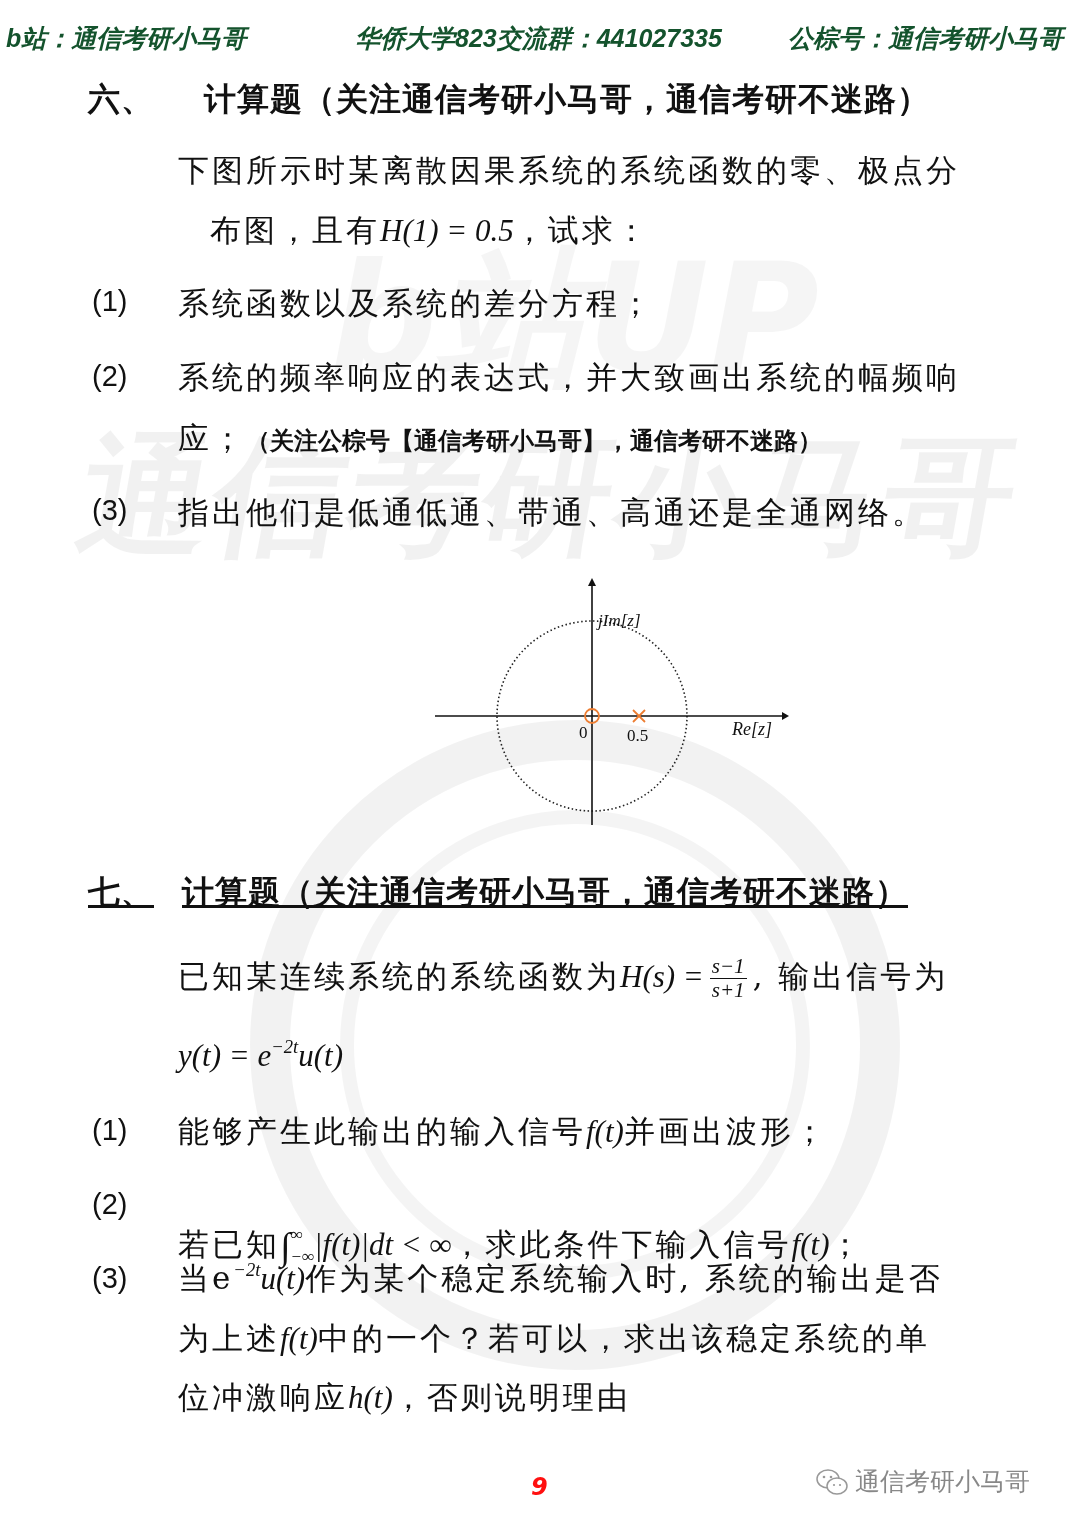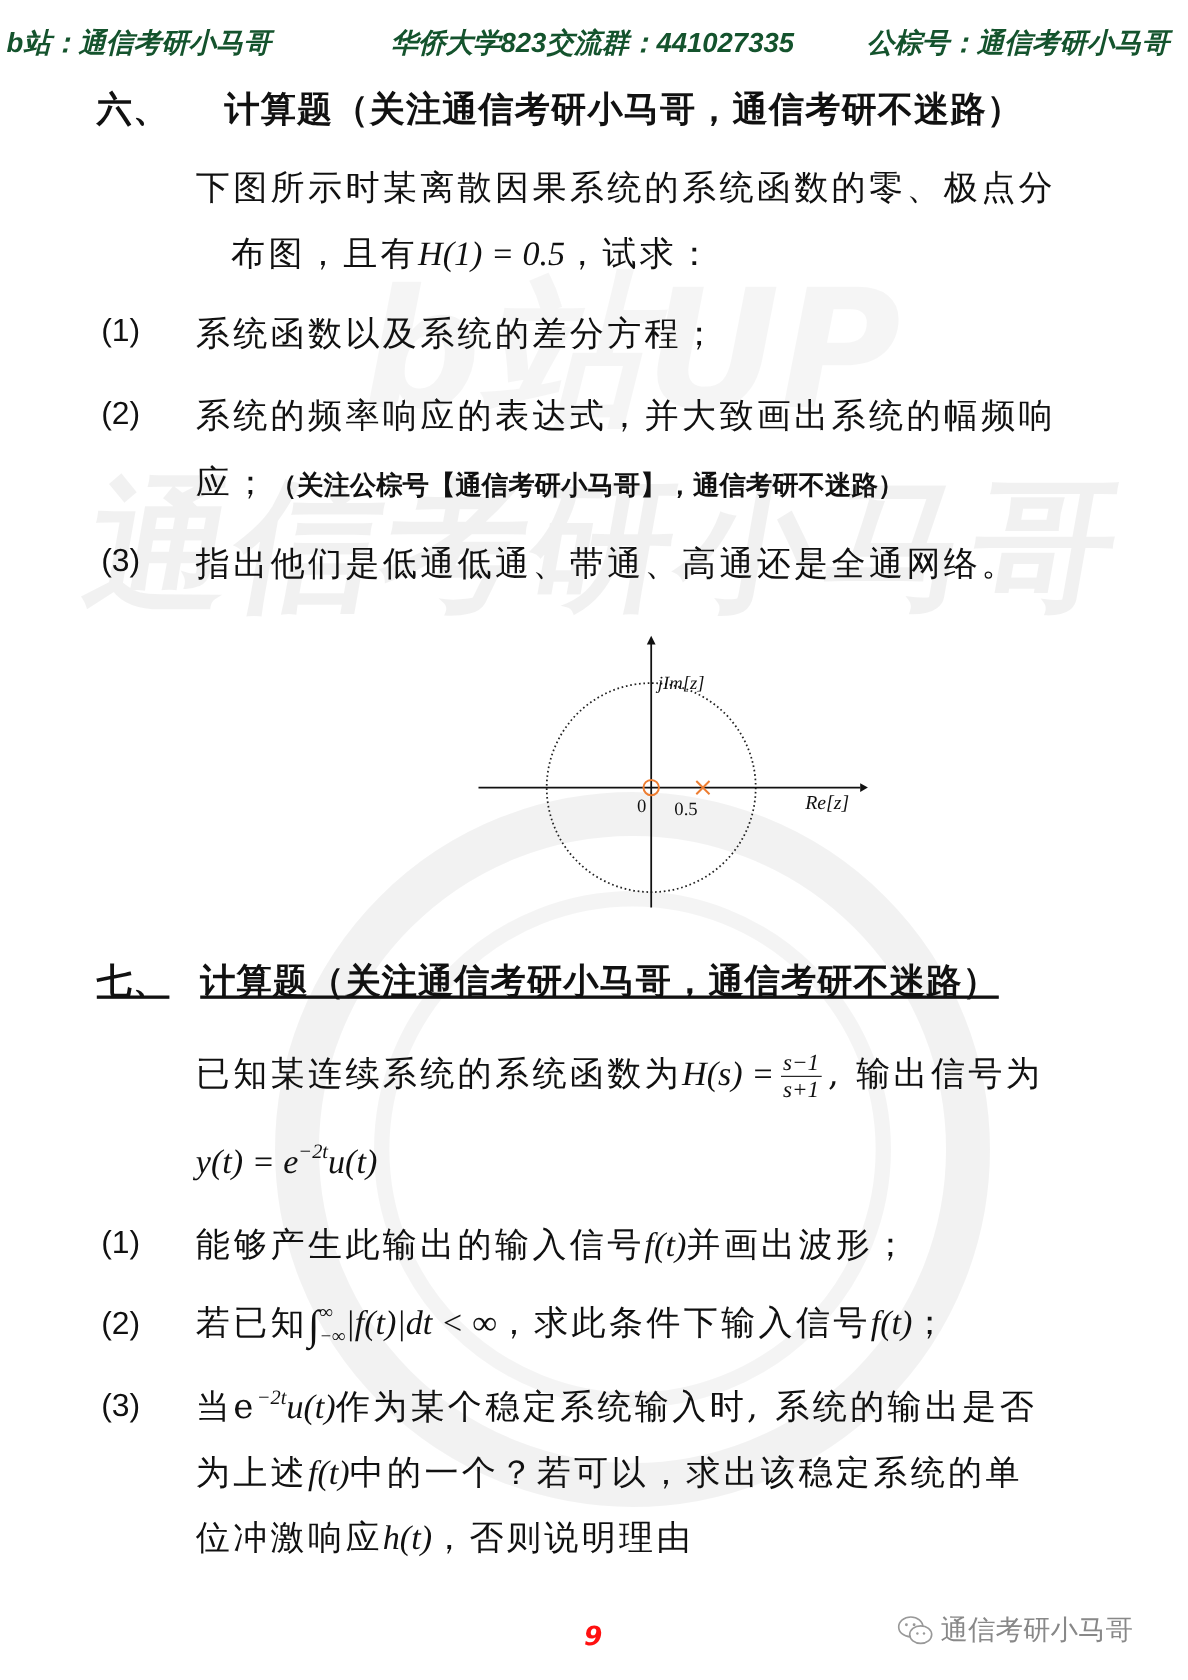--- a/index.html
+++ b/index.html
@@ -94,41 +94,41 @@
     <polygon points="352,137 359,141 352,145" fill="#111"></polygon>
     <line x1="162" y1="250" x2="162" y2="10" stroke="#111" stroke-width="1.6"></line>
     <polygon points="158,11 162,3 166,11" fill="#111"></polygon>
     <circle cx="162" cy="141" r="7" fill="none" stroke="#ed7d31" stroke-width="1.8"></circle>
     <line x1="203" y1="135" x2="215" y2="147" stroke="#ed7d31" stroke-width="1.8"></line>
     <line x1="215" y1="135" x2="203" y2="147" stroke="#ed7d31" stroke-width="1.8"></line>
   </svg>
   <span class="math" style="position:absolute;left:168px;top:0;font-size:17px;margin-top:36px;">jIm[z]</span>
   <span class="math" style="position:absolute;left:302px;top:144px;font-size:18px;">Re[z]</span>
   <span style="position:absolute;left:149px;top:148px;font-size:17px;font-family:'Liberation Serif',serif;">0</span>
-  <span style="position:absolute;left:183px;top:151px;font-size:17px;font-family:'Liberation Serif',serif;">0.5</span>
+  <span style="position:absolute;left:197px;top:151px;font-size:17px;font-family:'Liberation Serif',serif;">0.5</span>
 </div>
 
 <div class="title" style="left:88px; top:871px;text-decoration:underline;">
   <span>七、</span><span style="display:inline-block;width:28px"></span><span>计算题（关注通信考研小马哥，通信考研不迷路）</span>
 </div>
 
 <div class="para" style="left:178px; top:955px;">
   <span>已知某连续系统的系统函数为</span><span class="math">H(s) =</span><span class="frac math"><span class="top">s−1</span><span>s+1</span></span><span>, 输出信号为</span>
 </div>
 <div class="para math" style="left:178px; top:1038px;">
   <span>y(t) = e</span><sup>−2t</sup><span>u(t)</span>
 </div>
 
 <div class="num" style="left:92px; top:1114px;">(1)</div>
 <div class="para" style="left:178px; top:1111px;">
   <span>能够产生此输出的输入信号</span><span class="math">f(t)</span><span>并画出波形；</span>
 </div>
 
 <div class="num" style="left:92px; top:1188px;">(2)</div>
-<div class="para" style="left:178px; top:1182px;">
+<div class="para" style="left:178px; top:1224px;">
   <span>若已知</span><span class="math"><span class="integral">∫</span><span class="limits"><span>∞</span><span>−∞</span></span><span>|f(t)|dt &lt; ∞</span></span><span>，求此条件下输入信号</span><span class="math">f(t)</span><span>；</span>
 </div>
 
 <div class="num" style="left:92px; top:1262px;">(3)</div>
 <div class="para" style="left:178px; top:1258px;">
   <span>当e</span><sup class="math">−2t</sup><span class="math">u(t)</span><span>作为某个稳定系统输入时, 系统的输出是否</span>
 </div>
 <div class="para" style="left:178px; top:1318px;">
   <span>为上述</span><span class="math">f(t)</span><span>中的一个？若可以，求出该稳定系统的单</span>
 </div>

